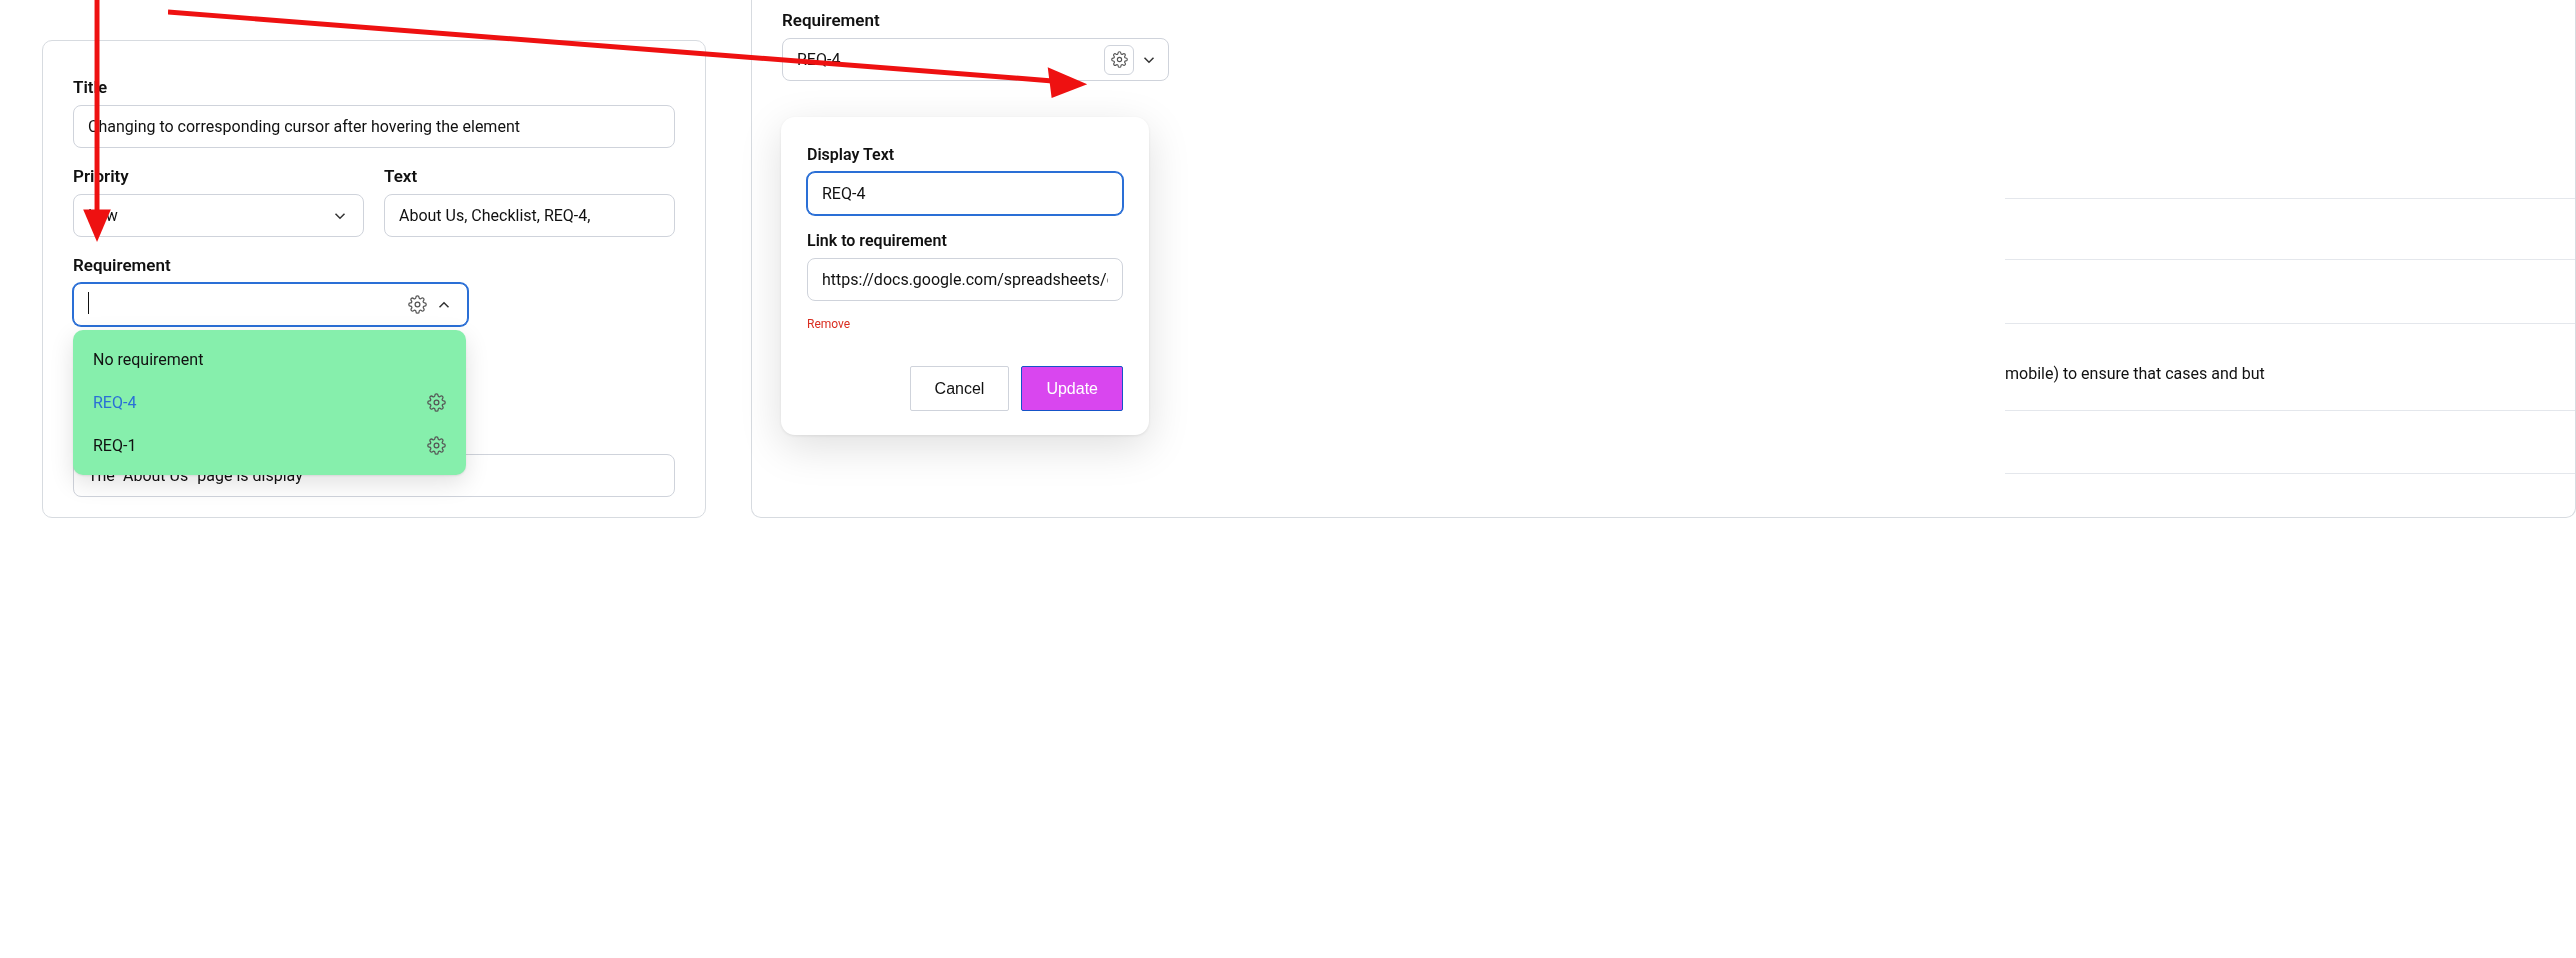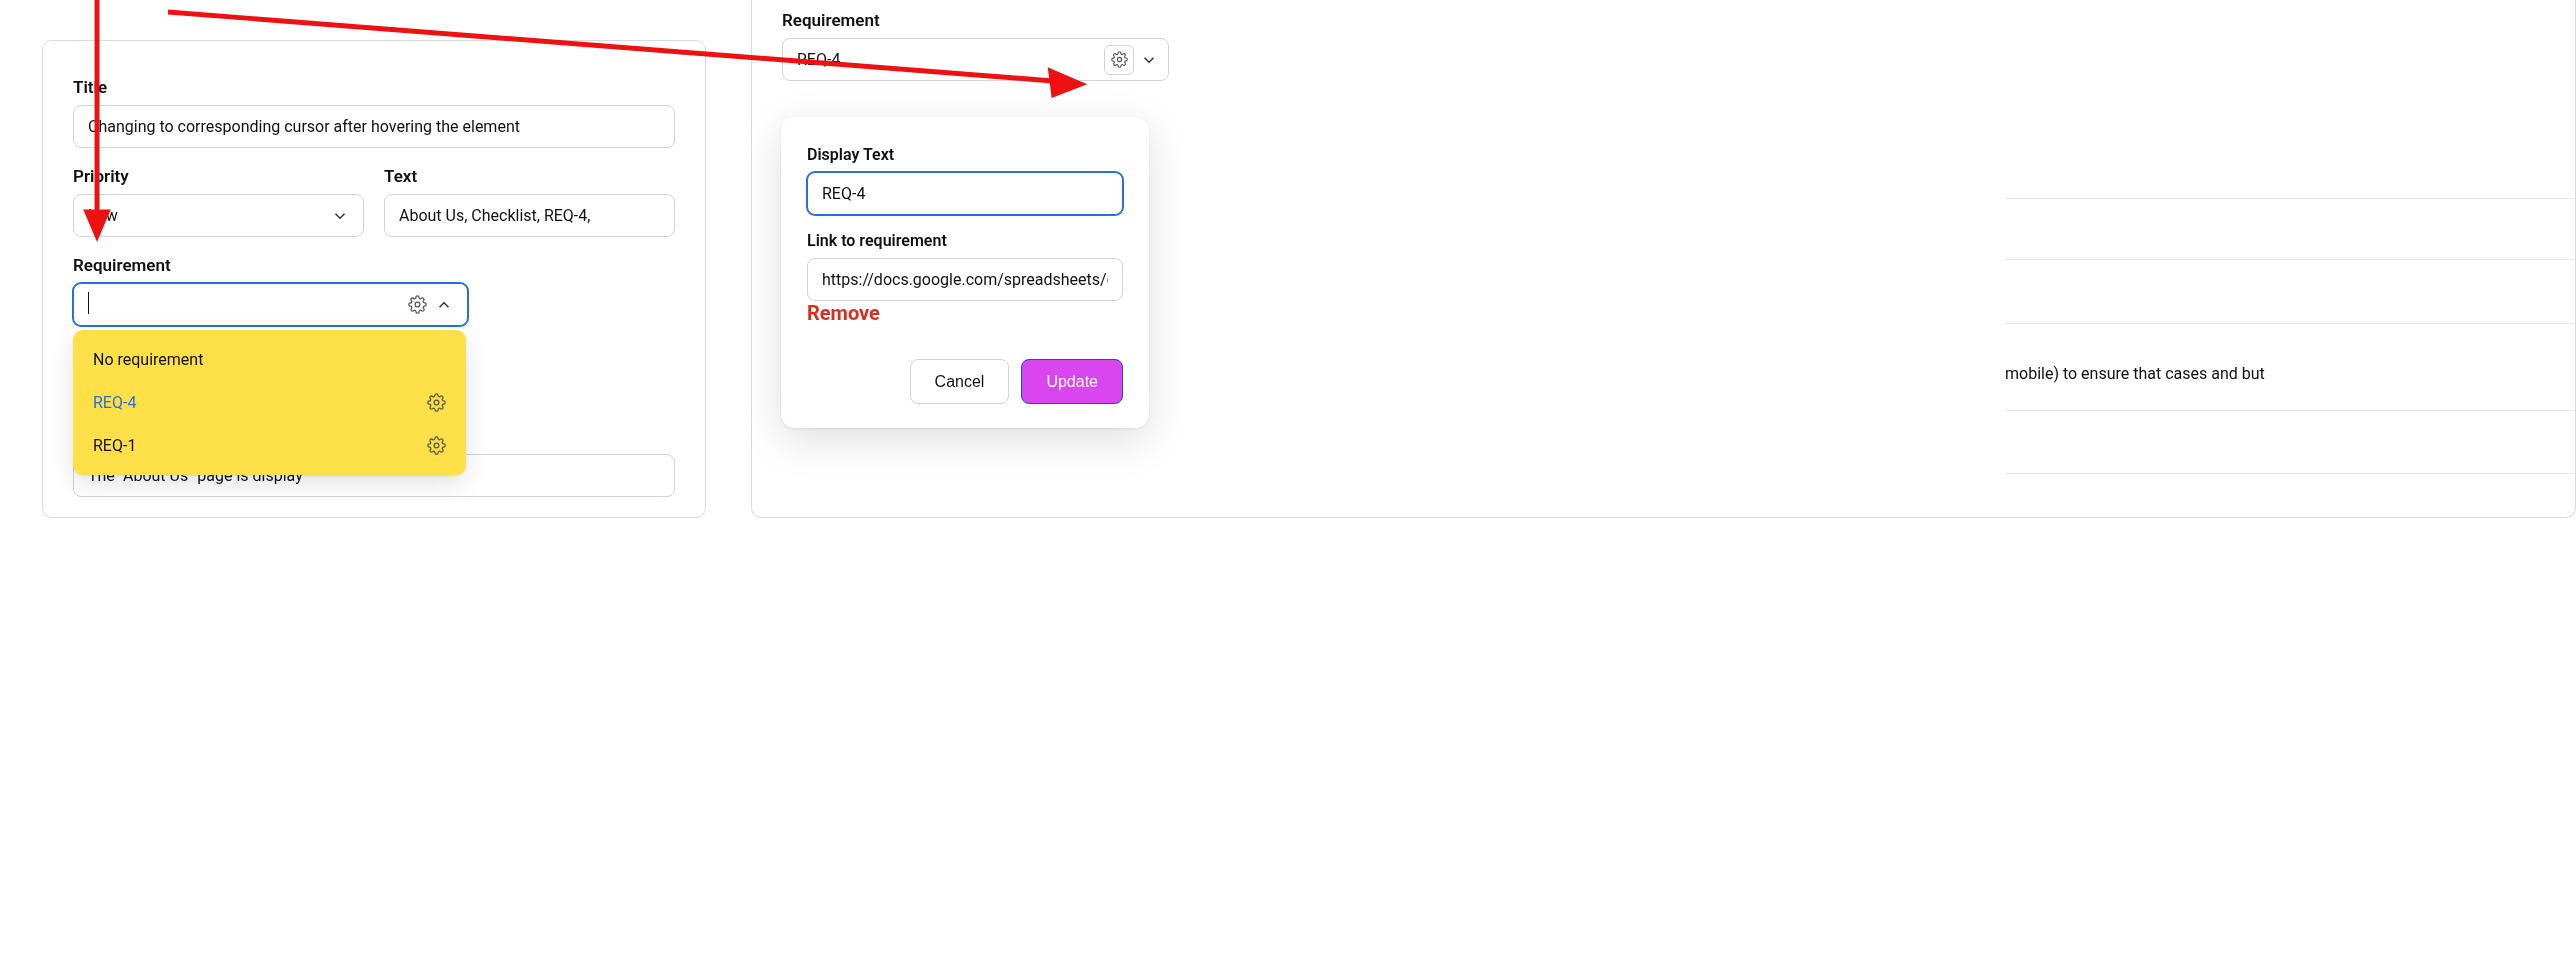--- a/index.html
+++ b/index.html
@@ -69,21 +69,21 @@
       width: 395px;
       position: relative;
     }
     .cursor-bar {
       width: 1px; height: 22px; background: #111; display:inline-block;
     }
     .dropdown {
       position: absolute;
       left: 0; top: 47px;
       width: 393px;
-      background: #fde047;
+      background: #86efac;
       border-radius: 10px;
       box-shadow: 0 8px 24px rgba(0,0,0,0.12), 0 1px 2px rgba(0,0,0,0.08);
       padding: 10px 0;
       z-index: 5;
     }
     .dropdown-item {
       display: flex;
       align-items: center;
       padding: 10px 20px;
       font-size: 16px;
@@ -129,29 +129,29 @@
       padding: 28px 26px 24px;
       z-index: 10;
     }
     .popover .field-label { font-size: 16px; }
     .popover .text-input { height: 43px; font-size:16px; }
     .hint {
       color:#6b7280; font-size:15px; line-height:1.5;
       margin-top: 14px;
     }
     .remove {
-      color:#d92d20; font-size:20px;
-      display:inline-block;font-weight:bold;
+      color:#d92d20; font-size:12px;
+      margin-top:16px; display:inline-block;
     }
     .popover-actions {
       display:flex; gap:12px; justify-content:flex-end;
       margin-top:34px;
     }
     .btn {
-      height:45px; padding: 0 24px; border-radius:8px;
+      height:45px; padding: 0 24px; border-radius:2px;
       font-size:16px; font-weight:500;
       display:flex; align-items:center; justify-content:center;
       border:1px solid #cfd3db; background:#fff; color:#111;
     }
     .btn-primary {
       background:#d946ef; color:#fff; border-color:#1554c8;
     }
     .bg-line {
       position:absolute;
       border-top:1px solid #e4e7ec;

